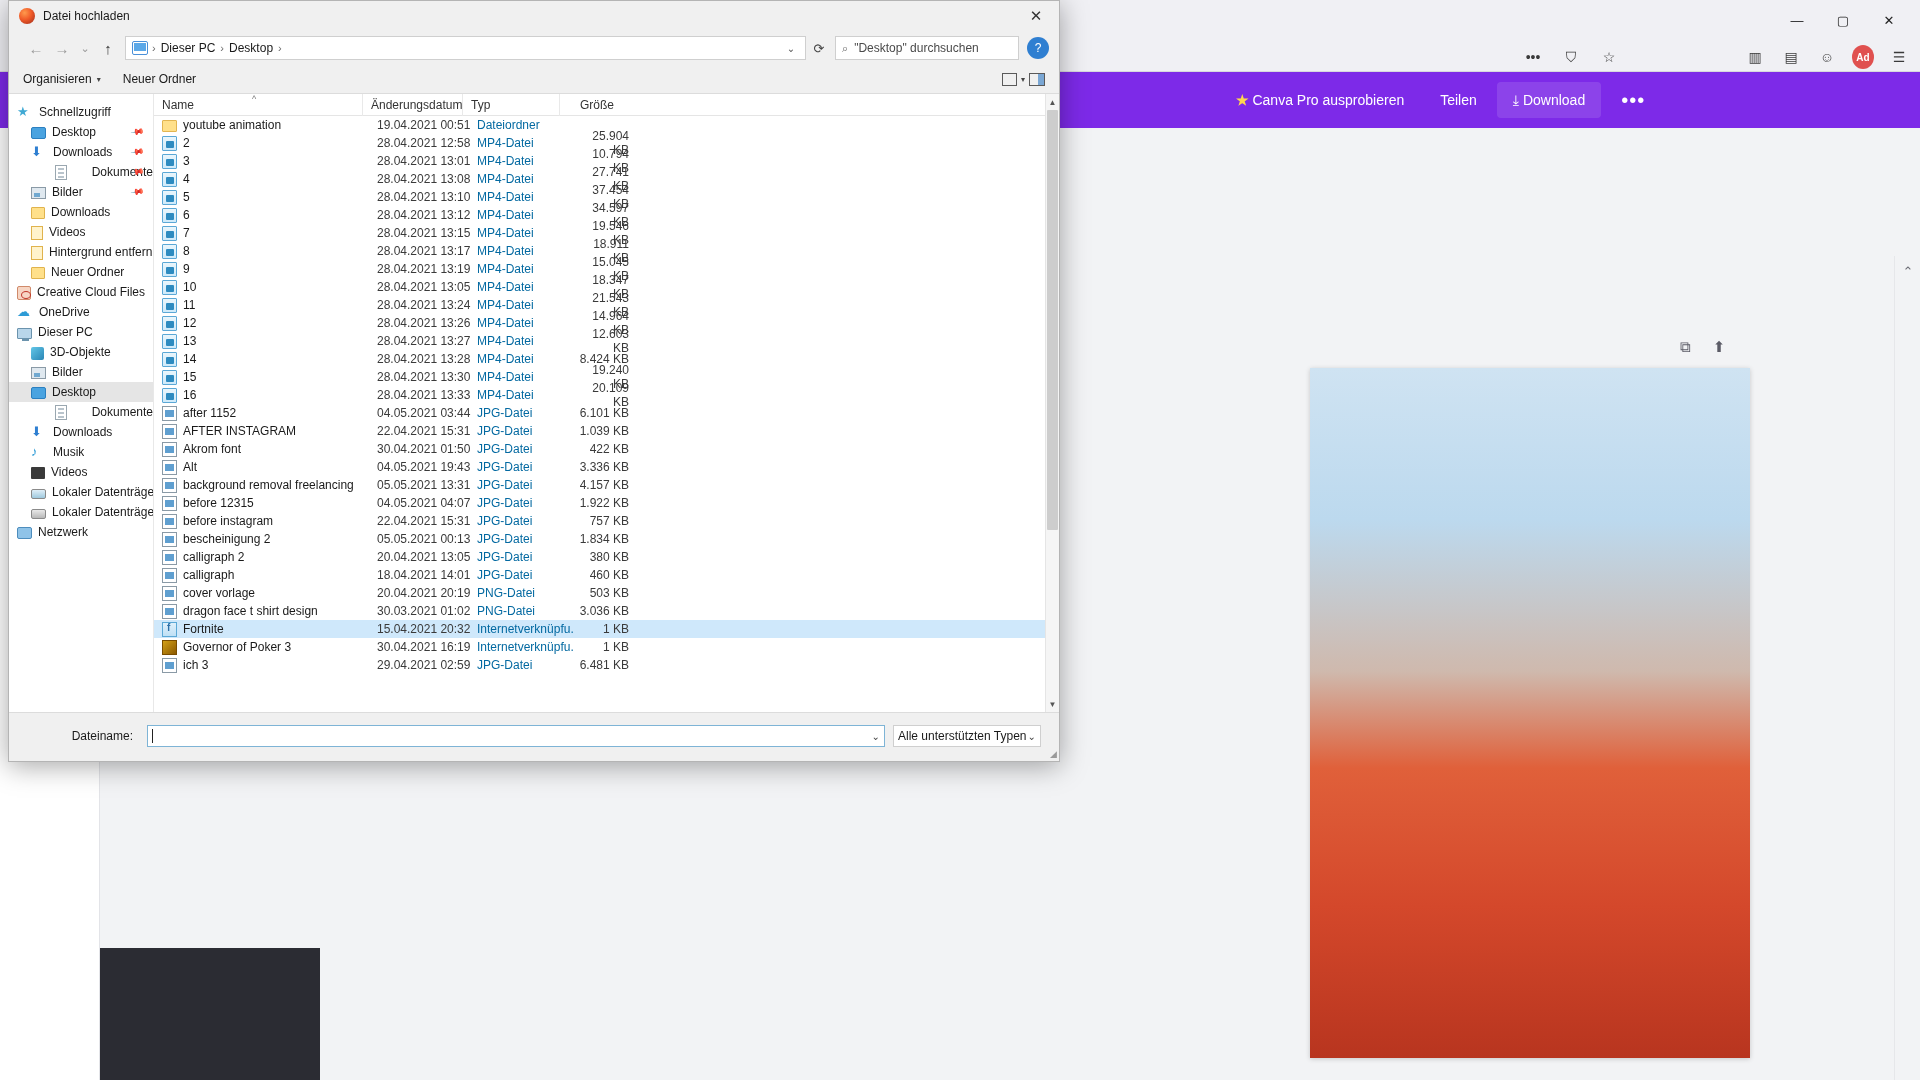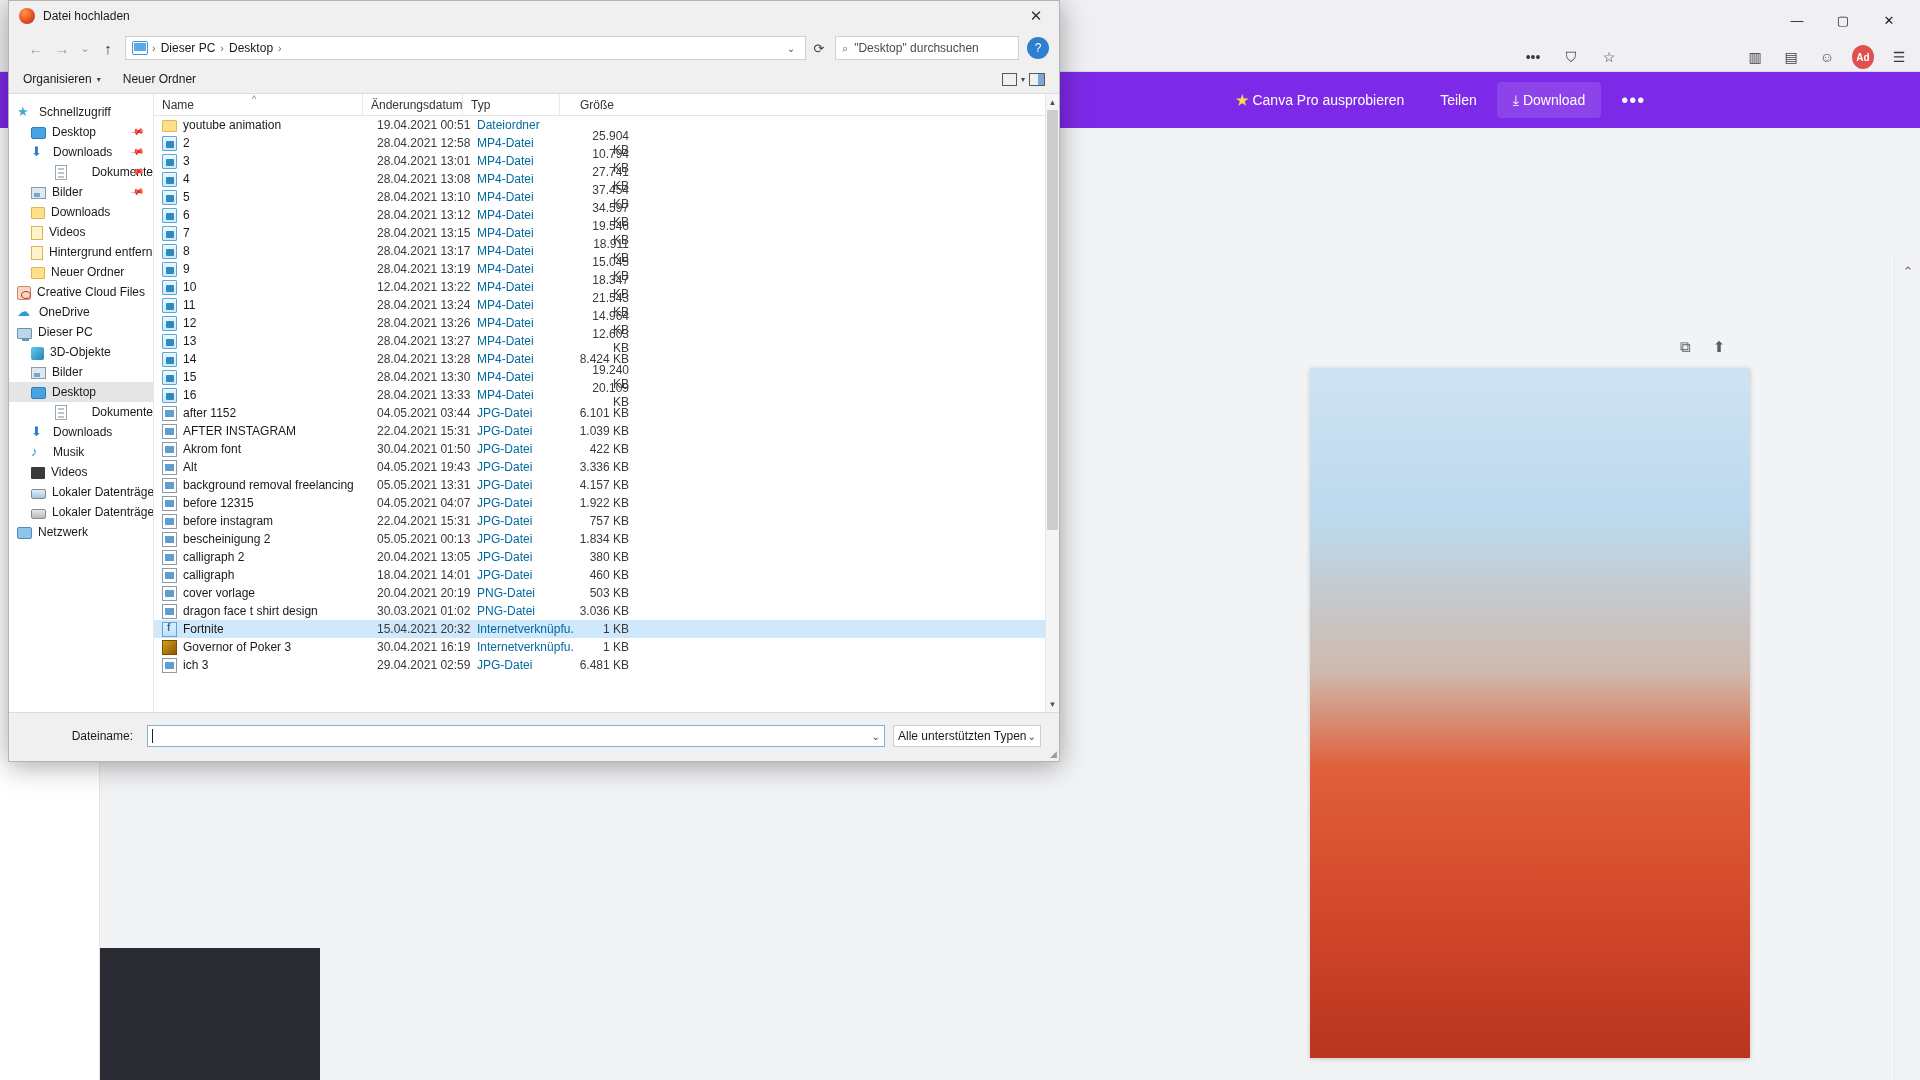--- a/index.html
+++ b/index.html
@@ -522,21 +522,21 @@
           <div class="row">
             <span class="row-ico f-mp4"></span>
             <span class="r-name">9</span>
             <span class="r-date">28.04.2021 13:19</span>
             <span class="r-type">MP4-Datei</span>
             <span class="r-size">15.045 KB</span>
           </div>
           <div class="row">
             <span class="row-ico f-mp4"></span>
             <span class="r-name">10</span>
-            <span class="r-date">12.04.2021 13:22</span>
+            <span class="r-date">28.04.2021 13:05</span>
             <span class="r-type">MP4-Datei</span>
             <span class="r-size">18.347 KB</span>
           </div>
           <div class="row">
             <span class="row-ico f-mp4"></span>
             <span class="r-name">11</span>
             <span class="r-date">28.04.2021 13:24</span>
             <span class="r-type">MP4-Datei</span>
             <span class="r-size">21.543 KB</span>
           </div>

